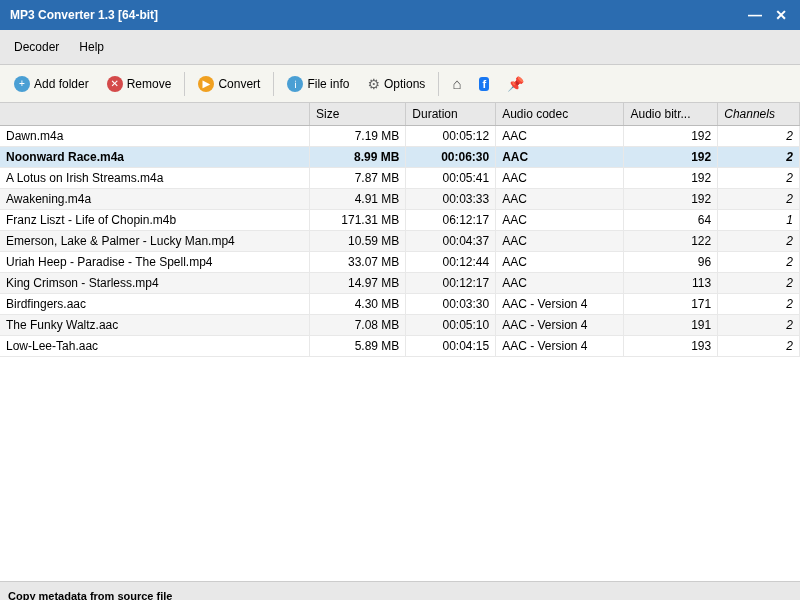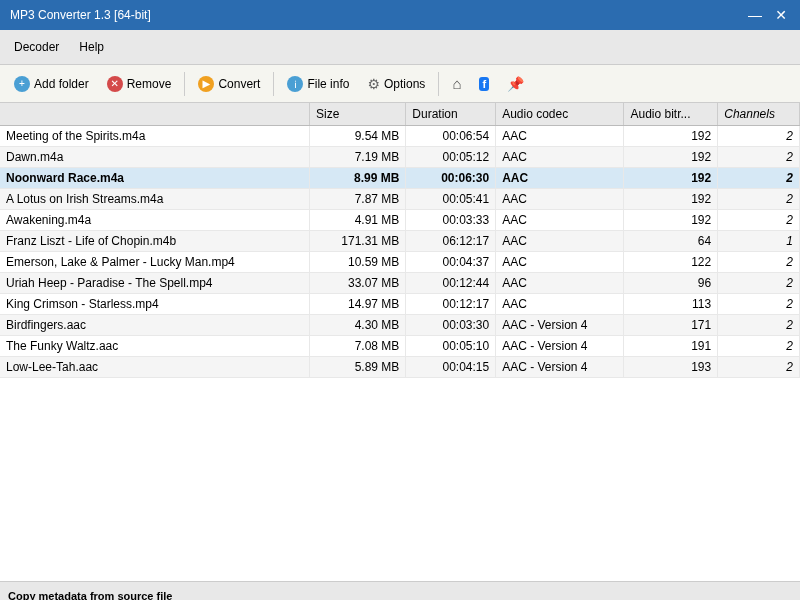--- a/index.html
+++ b/index.html
@@ -15,20 +15,21 @@
     
     #title-bar {
       background: #2b6cb0;
       color: white;
       padding: 6px 10px;
       font-size: 12px;
       display: flex;
       align-items: center;
       justify-content: space-between;
       height: 30px;
+      font-weight: bold;
     }
     #title-bar-controls {
       display: flex;
       gap: 8px;
     }
     .title-btn {
       color: white;
       font-size: 14px;
       cursor: pointer;
       width: 18px;
@@ -212,28 +213,20 @@
       <tr>
         <th class="col-name"></th>
         <th class="col-size">Size</th>
         <th class="col-duration">Duration</th>
         <th class="col-codec">Audio codec</th>
         <th class="col-bitrate">Audio bitr...</th>
         <th class="col-channels">Channels</th>
       </tr>
     </thead>
     <tbody id="table-body">
-    <tr>
-      <td class="col-name" style="">Meeting of the Spirits.m4a</td>
-      <td class="col-size">9.54 MB</td>
-      <td class="col-duration">00:06:54</td>
-      <td class="col-codec">AAC</td>
-      <td class="col-bitrate">192</td>
-      <td class="col-channels">2</td>
-    </tr>
         <tr>
       <td class="col-name" style="">Dawn.m4a</td>
       <td class="col-size">7.19 MB</td>
       <td class="col-duration">00:05:12</td>
       <td class="col-codec">AAC</td>
       <td class="col-bitrate">192</td>
       <td class="col-channels">2</td>
     </tr>
         <tr class="highlighted">
       <td class="col-name" style="font-weight:bold;">Noonward Race.m4a</td>

